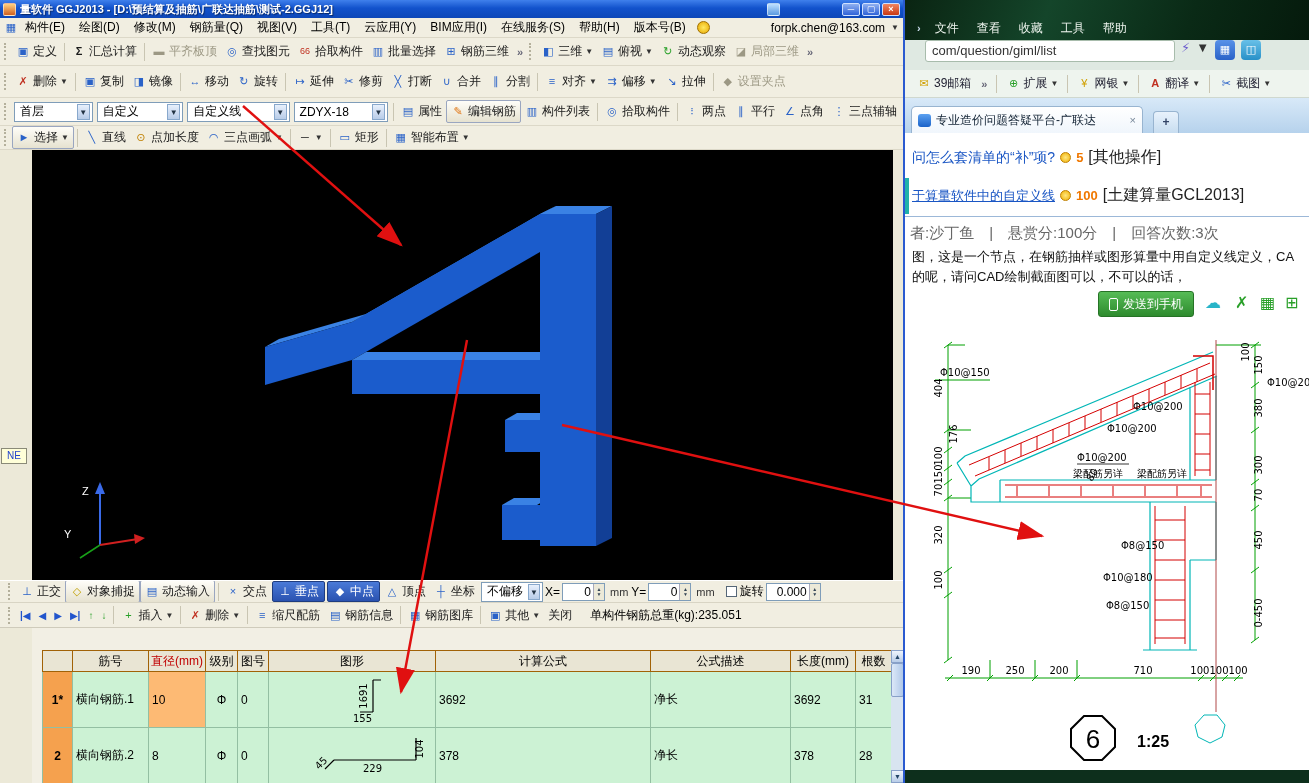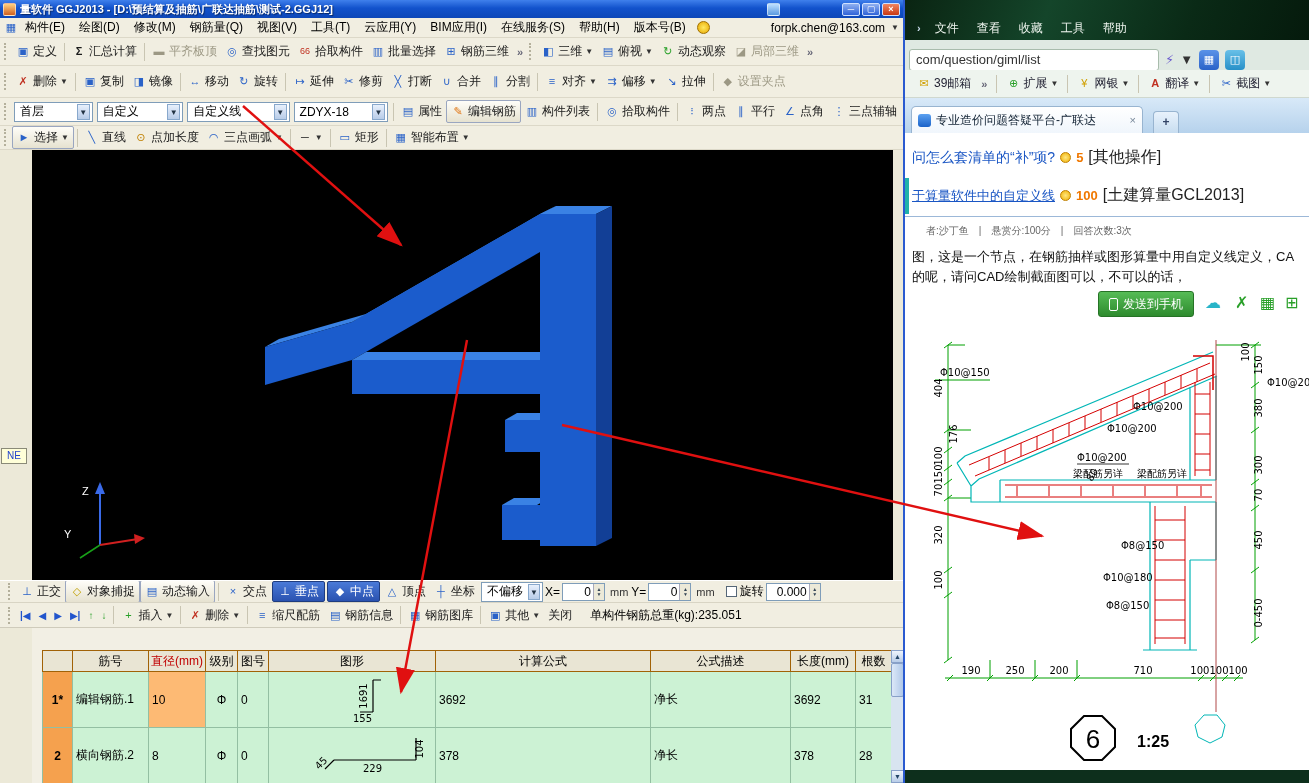--- a/index.html
+++ b/index.html
@@ -50,41 +50,41 @@
 .g-table td.ctr{text-align:center}
 .g-table td.fig{padding:0}
 .scroll{position:absolute;left:891px;top:650px;width:13px;height:133px;background:#d8e4f0}
 .sbb{position:absolute;left:0;width:13px;height:13px;background:linear-gradient(#eef4fc,#b8cce8);border:1px solid #88a0c8;font-size:7px;text-align:center;line-height:12px;color:#246}
 .sbt{position:absolute;left:0;top:13px;width:13px;height:34px;background:linear-gradient(90deg,#dce8f8,#b0c8e8);border:1px solid #88a0c8;border-radius:2px}
 
 .qqb{position:absolute;left:905px;top:0;width:404px;height:783px;background:#fff;overflow:hidden}
 .qq-top{position:absolute;left:0;top:0;right:0;height:40px;background:linear-gradient(110deg,#0a2412,#14452a 35%,#0a2a16 70%,#051a0c)}
 .qq-menu{position:absolute;left:0;top:18px;right:0;height:20px;display:flex;align-items:center;color:#eef4ee;gap:2px;padding-left:8px}
 .qq-menu .mi{padding:2px 8px}
-.qq-addr{position:absolute;left:0;top:40px;right:0;height:40px;background:#dfe9e2;display:flex;align-items:center;padding:0 4px;border-bottom:1px solid #c4d2c6}
+.qq-addr{position:absolute;left:0;top:40px;right:0;height:40px;background:#dfe9e2;display:flex;padding:0 20px;border-bottom:1px solid #c4d2c6}
 .addr-input{width:250px;height:22px;background:#fff;border:1px solid #a8bcac;border-radius:3px;padding:2px 6px;font-size:13px;color:#333;white-space:nowrap;overflow:hidden}
 .a-ic{margin-left:6px;font-size:13px}
 .appbtn{width:20px;height:20px;background:linear-gradient(#5a92e8,#2a62c8);border-radius:4px;color:#fff;text-align:center;line-height:19px;font-size:11px;margin-left:6px}
 .qq-bm{position:absolute;left:0;top:70px;right:0;height:28px;background:#eef4ee;border-bottom:1px solid #cfd8cf;display:flex;align-items:center;padding-left:8px;white-space:nowrap;color:#223;gap:2px}
 .bm{display:inline-flex;align-items:center;gap:3px;padding:2px 4px}
 .qq-tabs{position:absolute;left:0;top:98px;right:0;height:35px;background:linear-gradient(#d8e9f8,#b6d2ec)}
 .tab{position:absolute;left:6px;bottom:0;width:232px;height:27px;background:linear-gradient(#fff,#f0f6fc);border:1px solid #98b4d0;border-bottom:none;border-radius:5px 5px 0 0;display:flex;align-items:center;padding:0 6px;gap:5px;color:#123}
 .tab-ic{width:13px;height:13px;border-radius:3px;background:linear-gradient(#5aa0f0,#1a62c8);flex:none}
 .tab-x{margin-left:auto;color:#789;font-size:11px}
 .tab-plus{position:absolute;left:248px;bottom:0;width:26px;height:22px;background:linear-gradient(#e8f2fc,#c8ddf0);border:1px solid #98b4d0;border-bottom:none;border-radius:4px 4px 0 0;text-align:center;line-height:20px;color:#346;font-weight:bold}
 .qq-c{position:absolute;left:0;top:133px;right:0;bottom:0;background:#fff}
 .qrow{position:absolute;left:7px;white-space:nowrap;display:flex;align-items:center;gap:5px}
 .qlink{color:#1a56c4;font-size:14px}
 .qlink.u{text-decoration:underline;font-size:13px}
 .coin{width:11px;height:11px;border-radius:50%;background:radial-gradient(#ffe680,#f0b000);border:1px solid #c08000;flex:none}
 .score{color:#f07800;font-weight:bold;font-size:13px}
 .qtag{color:#222;font-size:16px}
 .tealbar{position:absolute;left:0;top:178px;width:4px;height:36px;background:#20b2aa}
 .qdiv{position:absolute;left:0;top:216px;right:0;height:1px;background:#9cb8d8}
-.qmeta{position:absolute;left:21px;top:224px;color:#666;font-size:10px;white-space:nowrap}
+.qmeta{position:absolute;left:5px;top:224px;color:#666;font-size:15px;white-space:nowrap}
 .qbody{position:absolute;left:7px;color:#111;font-size:13px;white-space:nowrap}
 .sendbtn{position:absolute;left:193px;top:158px;height:26px;padding:0 10px;background:linear-gradient(#56bc56,#2e8b2e);border:1px solid #267326;border-radius:3px;color:#fff;display:flex;align-items:center;gap:5px;font-size:12px}
 .phone{width:9px;height:13px;border:1.5px solid #fff;border-radius:2px}
 .gic{position:absolute;top:160px;font-size:16px}
 .cad{position:absolute;left:0;top:197px}
 .qq-foot{position:absolute;left:0;bottom:0;right:0;height:13px;background:#0d2f1c}
 
 .arrows{position:absolute;left:0;top:0;z-index:99;pointer-events:none}
 .dimtx{font-size:10px;fill:#000;font-family:"DejaVu Sans",sans-serif}
 .lbl{font-size:10px;fill:#000;font-family:"DejaVu Sans",sans-serif}
@@ -500,21 +500,21 @@
       <th>级别</th>
       <th>图号</th>
       <th>图形</th>
       <th>计算公式</th>
       <th>公式描述</th>
       <th>长度(mm)</th>
       <th>根数</th>
     </tr>
     <tr>
       <td class="idx">1*</td>
-      <td>编辑钢筋.1</td>
+      <td>横向钢筋.1</td>
       <td class="sel">10</td>
       <td class="ctr">Φ</td>
       <td>0</td>
       <td class="fig">
         <svg width="165" height="52" viewBox="0 0 165 52">
           <path d="M104,40 V8 M104,8 h8 M104,40 h-13" stroke="#000" stroke-width="1.2" fill="none"></path>
           <text class="lbl" font-size="8" text-anchor="middle" transform="rotate(-90 98 24)" x="98" y="24">1691</text>
           <text class="lbl" font-size="9" x="84" y="50">155</text>
         </svg>
       </td>

